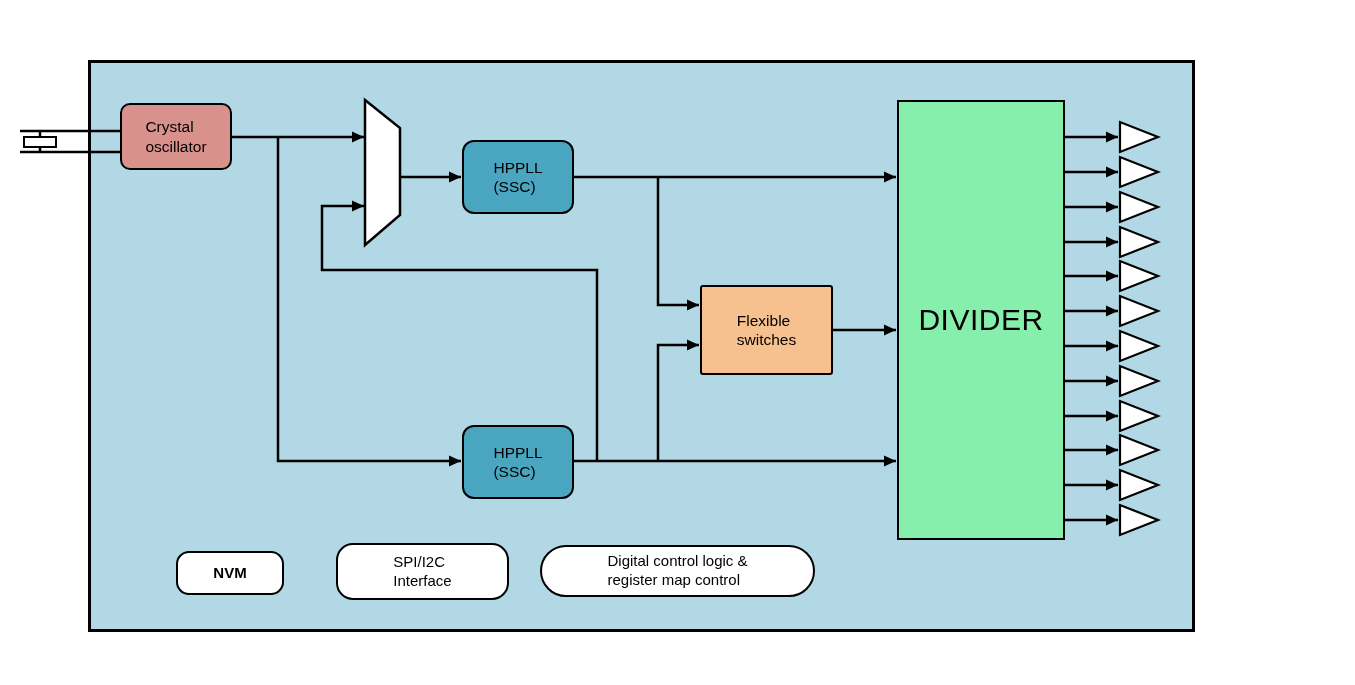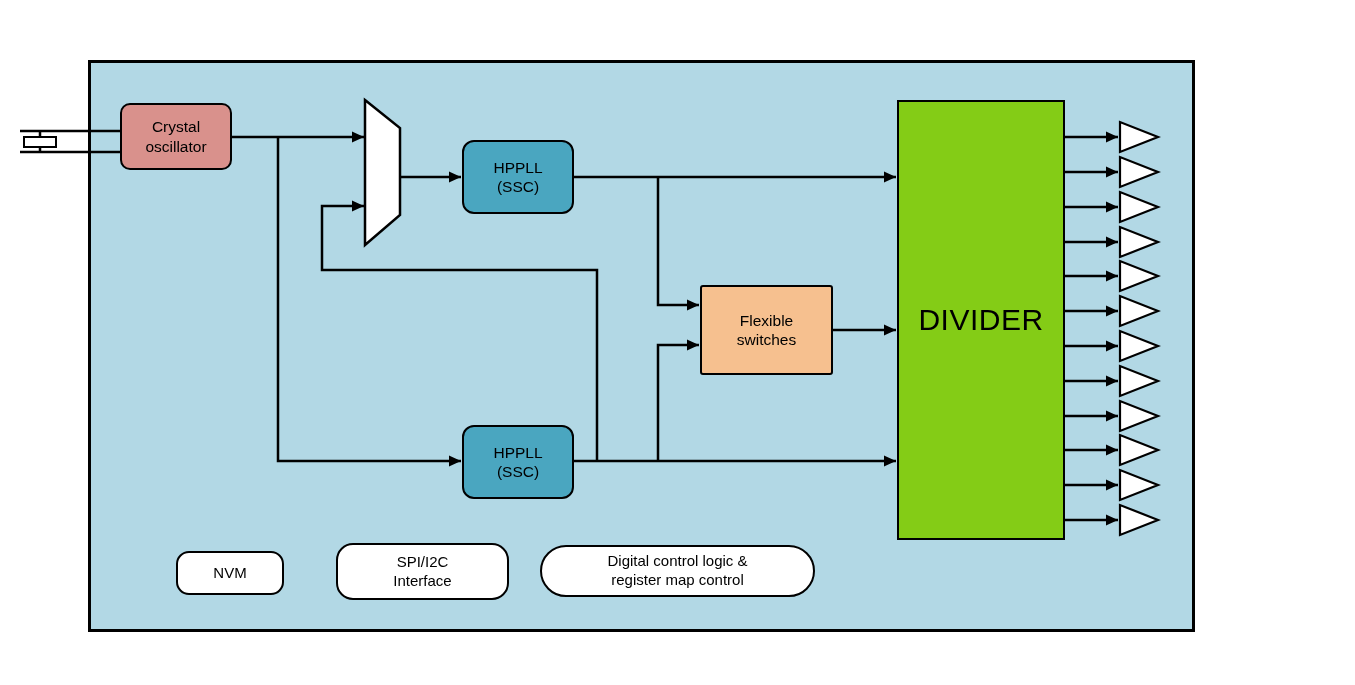--- a/index.html
+++ b/index.html
@@ -30,21 +30,21 @@
     z-index: 2;
   }
   .block {
     position: absolute;
     z-index: 3;
     border: 2.5px solid #000;
     box-sizing: border-box;
     display: flex;
     align-items: center;
     justify-content: center;
-    text-align: center;
+    text-align: left;
     white-space: pre-line;
     line-height: 1.25;
     font-size: 15.5px;
     color: #000;
   }
   .blk-crystal-osc {
     left: 120px; top: 103px; width: 112px; height: 67px;
     background: #d9918c; border-radius: 10px;
   }
   .blk-hppll {
@@ -52,28 +52,28 @@
     background: #4aa6c0; border-radius: 12px;
   }
   .blk-hppll-top    { left: 462px; top: 140px; }
   .blk-hppll-bottom { left: 462px; top: 425px; }
   .blk-flexible {
     left: 700px; top: 285px; width: 133px; height: 90px;
     background: #f6c08f; border-radius: 3px;
   }
   .blk-divider {
     left: 897px; top: 100px; width: 168px; height: 440px;
-    background: #84cc16; border: 2px solid #000; border-radius: 0;
+    background: #86efac; border: 2px solid #000; border-radius: 0;
     font-size: 30px; letter-spacing: 0.5px;
   }
   .blk-white {
     background: #ffffff;
     font-size: 15px;
   }
-  .blk-nvm     { left: 176px; top: 551px; width: 108px; height: 44px; border-radius: 13px; }
+  .blk-nvm     { left: 176px; top: 551px; width: 108px; height: 44px; border-radius: 13px; font-weight: bold; }
   .blk-spi     { left: 336px; top: 543px; width: 173px; height: 57px; border-radius: 17px; }
   .blk-digital { left: 540px; top: 545px; width: 275px; height: 52px; border-radius: 27px; }
 </style>
 </head>
 <body>
 
 <div id="canvas">
 
   <div id="chip-bg"></div>
 

